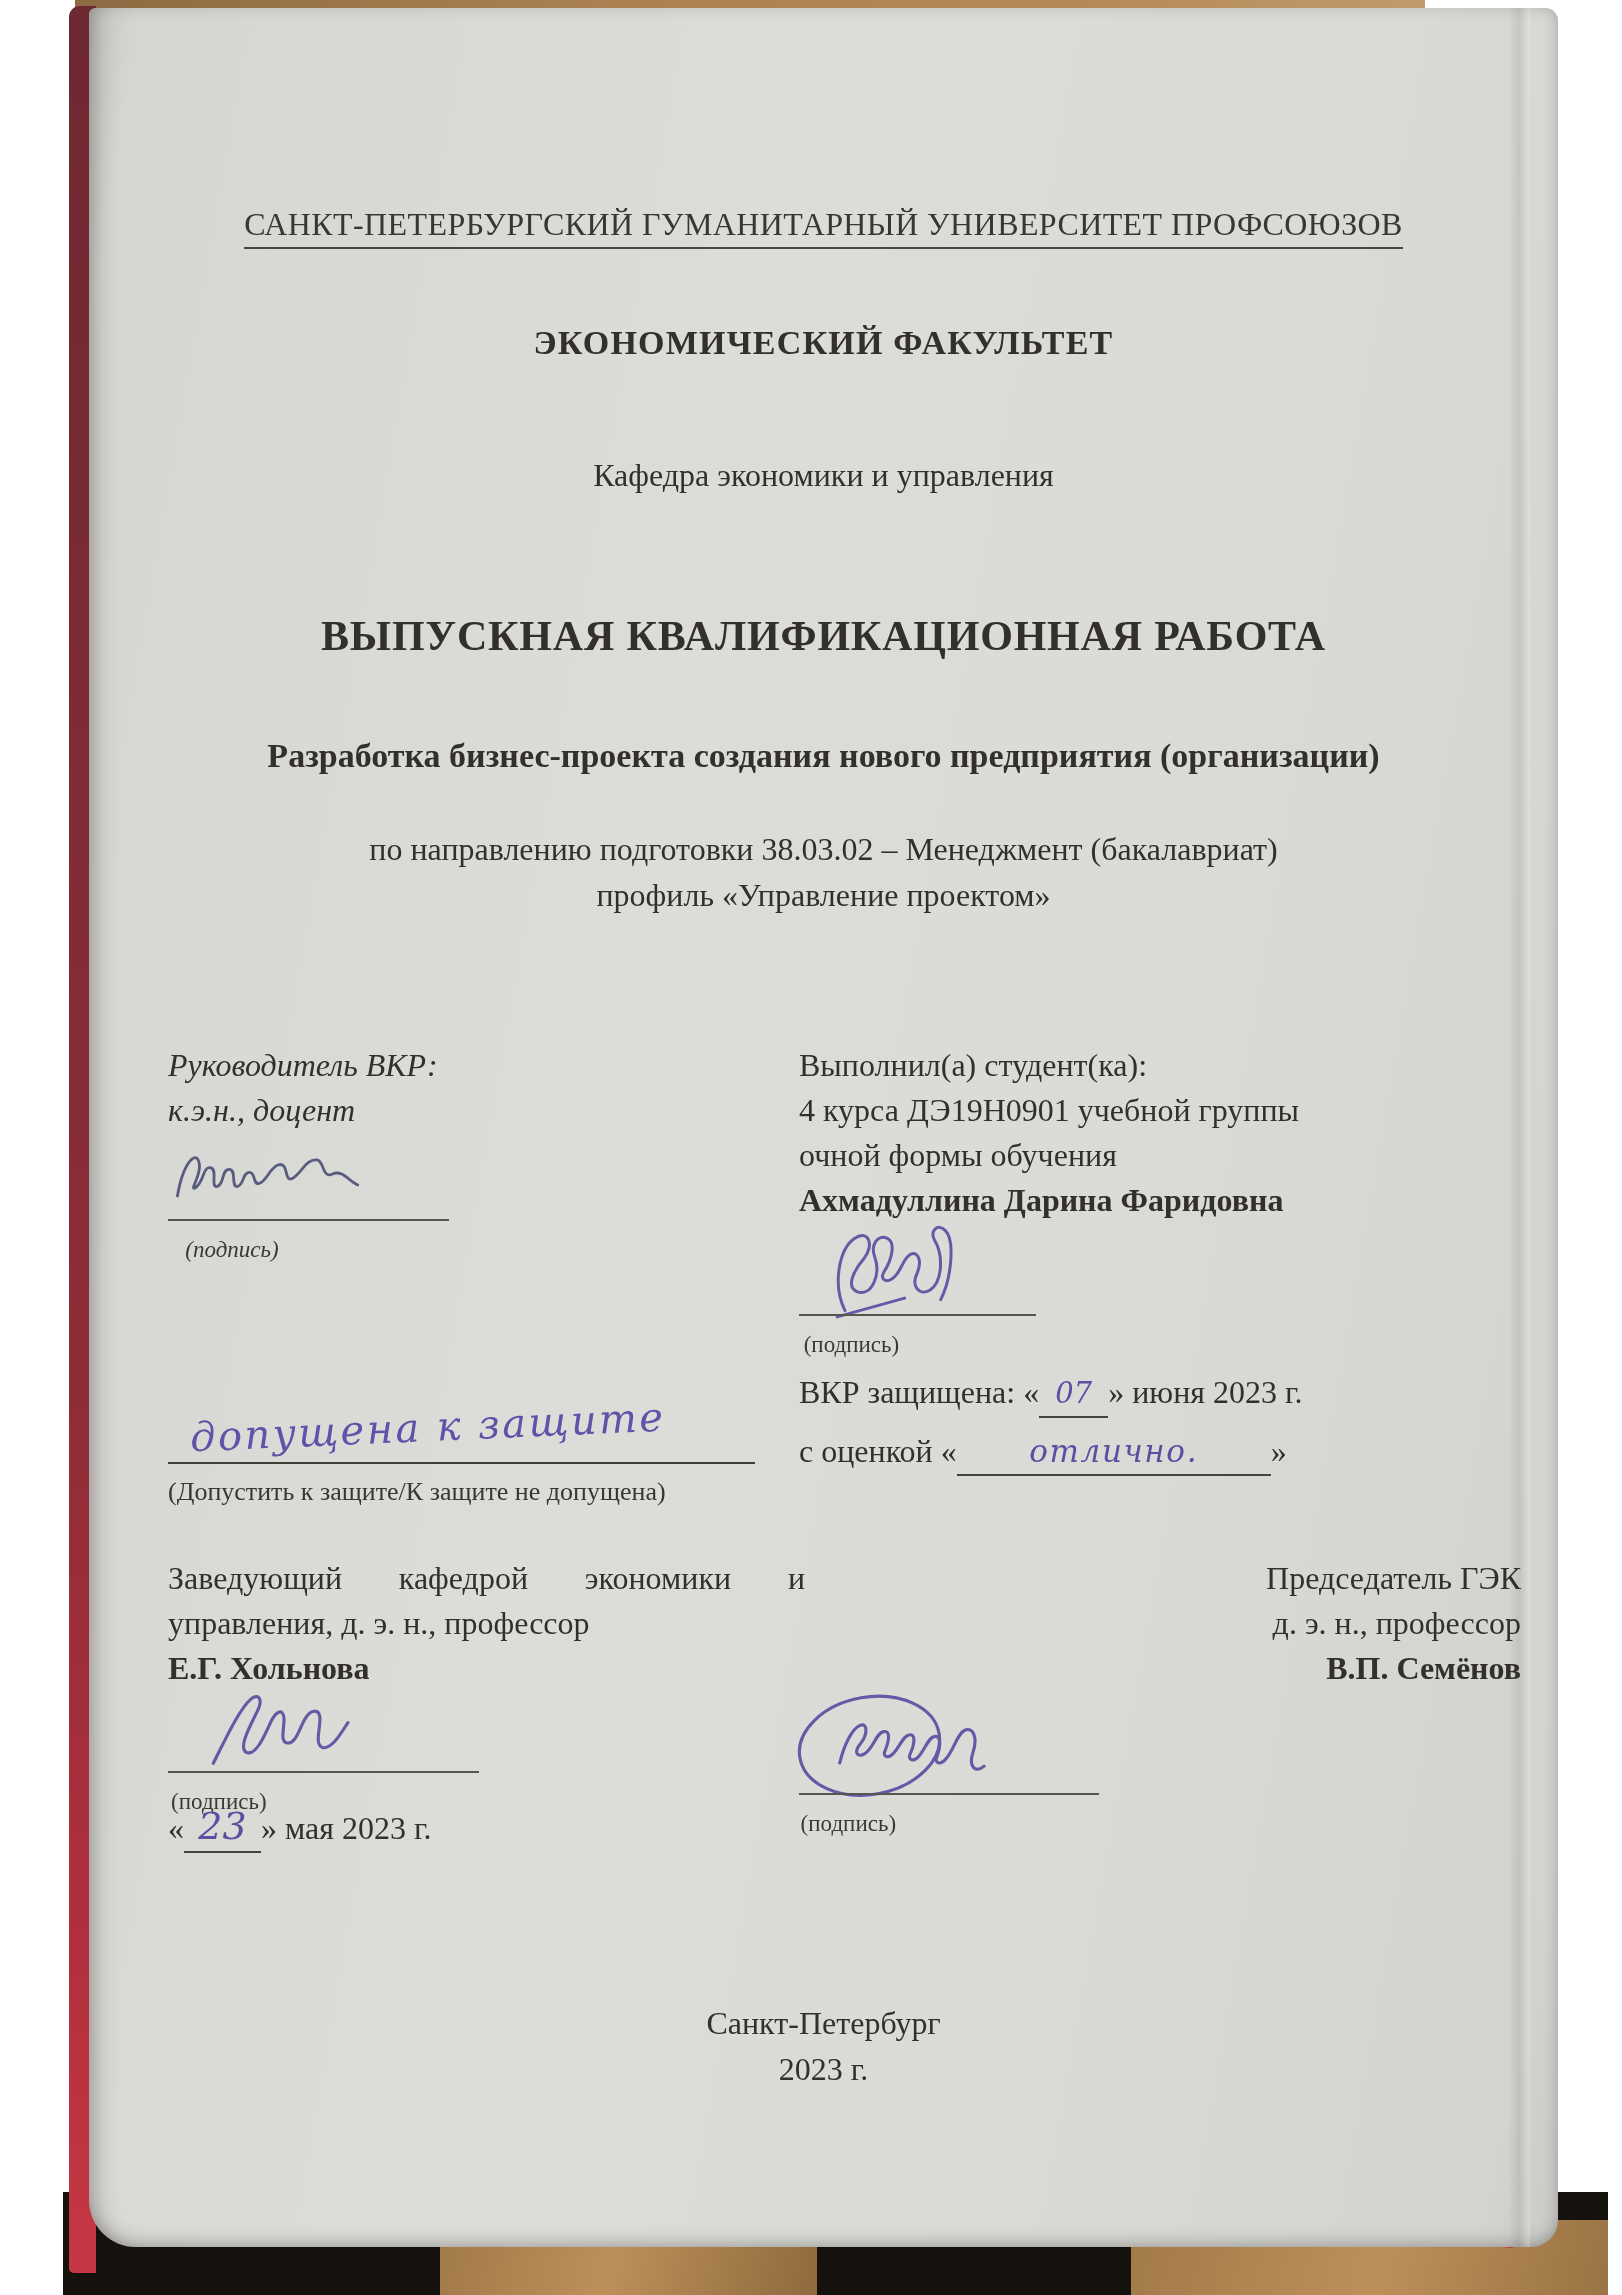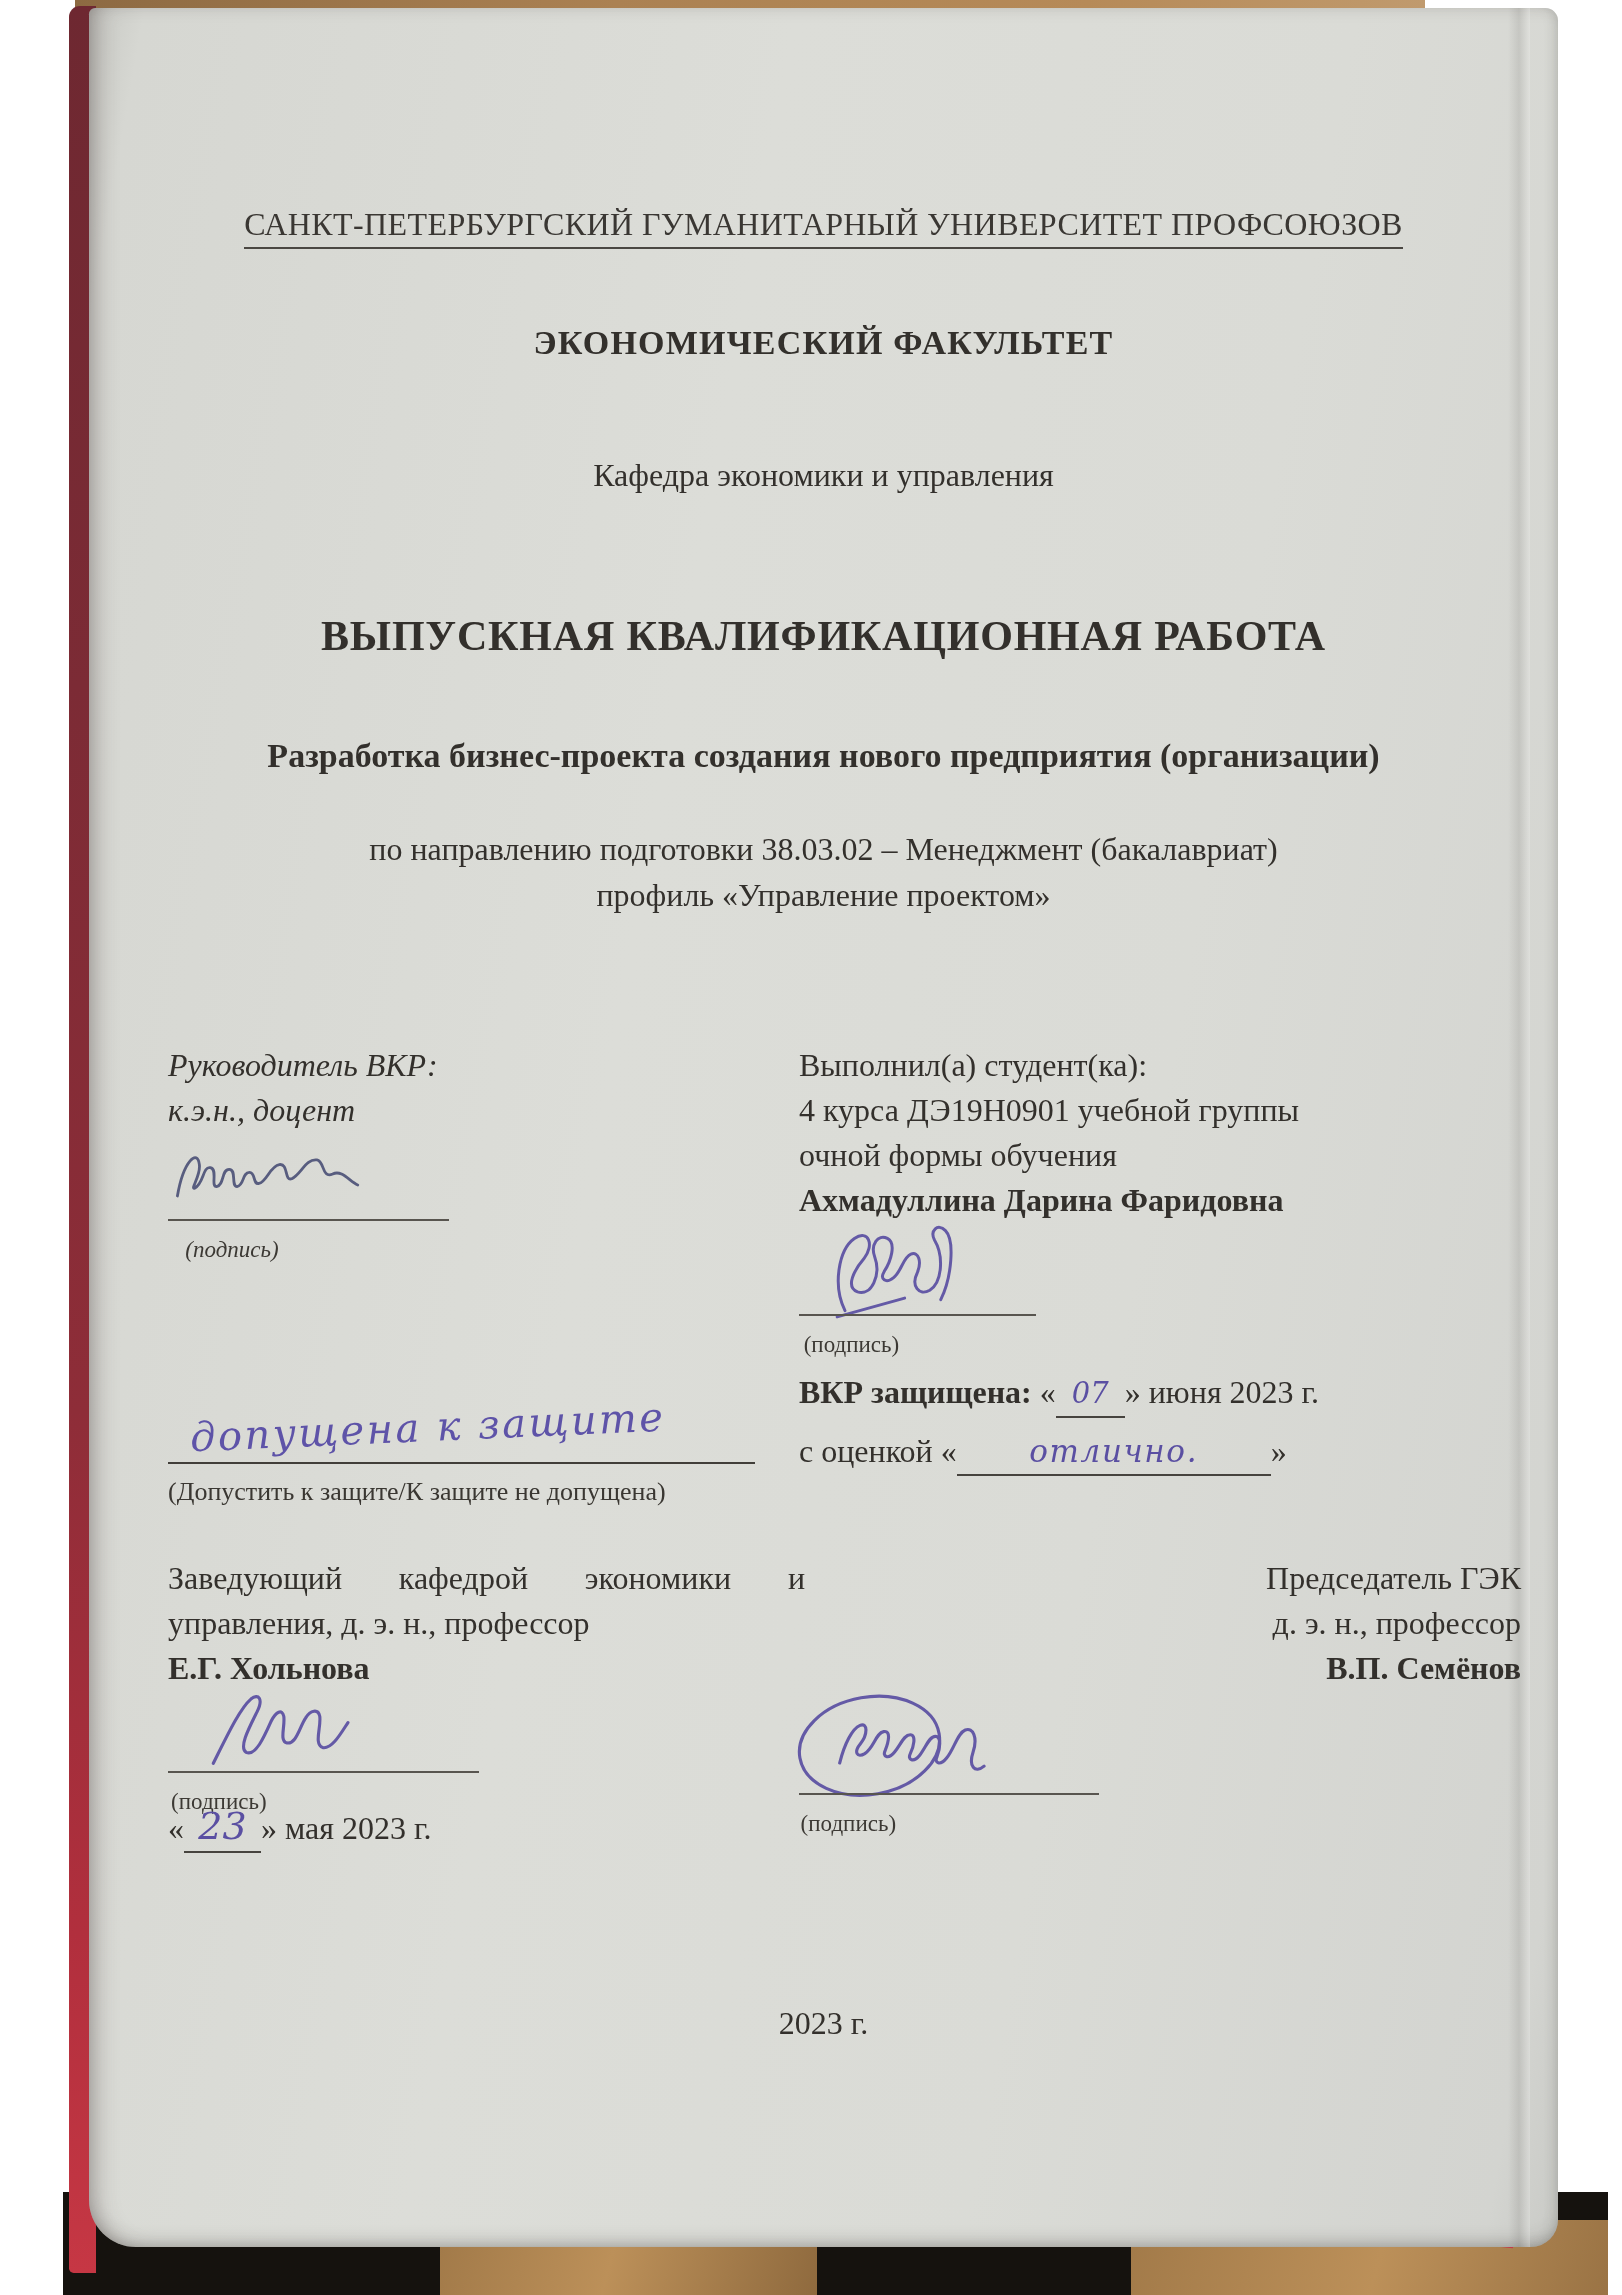--- a/index.html
+++ b/index.html
@@ -61,21 +61,21 @@
   .admission-block { left:79px; top:1397px; width:628px; height:102px; }
   .admission-hw { position:absolute; left:22px; top:0px; font-size:40px; letter-spacing:2.4px;
      transform:rotate(-2.5deg); white-space:nowrap; color:#5e53a8; }
   .adm-line { position:absolute; left:0; top:57px; width:587px; border-bottom:2.7px solid #413e39; }
   .adm-caption { position:absolute; left:0; top:64px; font-size:26px; color:#3a3732; }
   .dept-head-block { left:79px; top:1548px; width:637px; }
   .role-just { text-align:justify; }
   .gek-block { left:710px; top:1548px; width:722px;text-align:right; }
   .date-row { position:absolute; top:248px; left:0; font-size:32px; }
   .city-block { top:1992px; font-size:32px; line-height:46px; }
-  .b { font-weight:bold; }
+  .b { font-weight:normal; }
 </style>
 </head>
 <body>
 
 <div class="photo">
   <div class="top-strip"></div>
   <div class="desk">
     <div class="wood wood-1"></div>
     <div class="wood wood-2"></div>
   </div>
@@ -166,17 +166,18 @@
         <svg class="sig-svg sig-semenov" width="208" height="130" viewBox="0 0 265 165">
           <ellipse cx="100" cy="86" rx="90" ry="62" transform="rotate(-10 100 86)"></ellipse>
           <path d="M62 108 C 68 84 78 64 88 60 C 98 56 98 72 88 84 C 80 94 84 102 94 96 C 106 88 108 70 118 68 C 128 66 124 82 120 92 C 116 100 124 104 132 94 C 140 84 144 72 152 72 C 160 72 156 88 152 96 C 148 104 156 108 164 98 C 172 88 176 74 184 74 C 192 74 190 90 186 100 C 182 108 190 112 198 102 C 208 90 212 70 222 66 C 232 62 238 76 232 94 C 226 112 234 122 246 112"></path>
         </svg>
         <div class="sig-line" style="left:0; top:96px; width:300px;"></div>
         <div class="caption" style="left:1.6px; top:104px;">(подпись)</div>
       </div>
     </div>
 
     <div class="centered city-block">
+      <div>Санкт-Петербург</div>
       <div>2023 г.</div>
     </div>
   </div>
 </div>
 
 
 </body></html>

